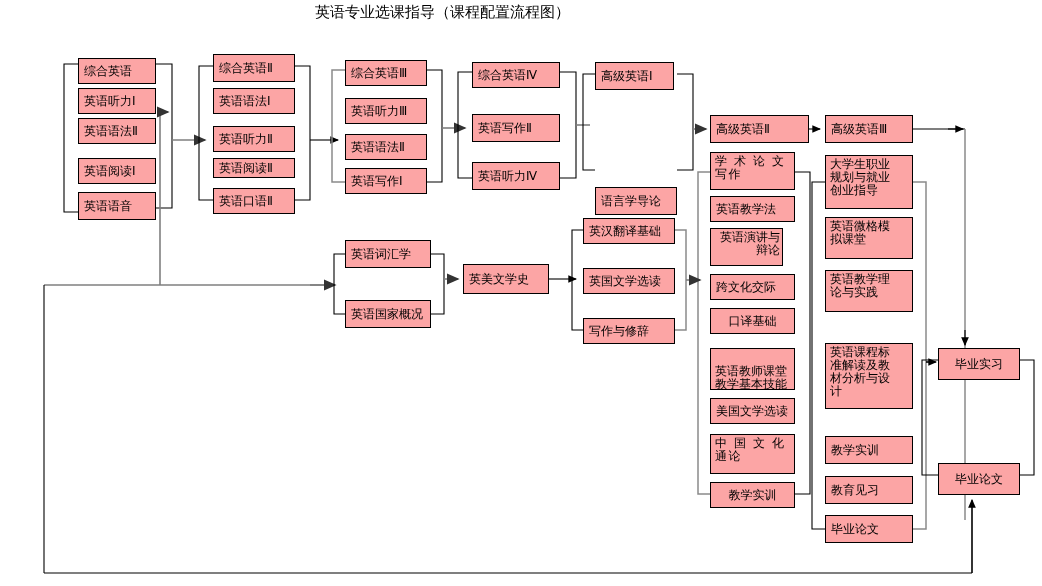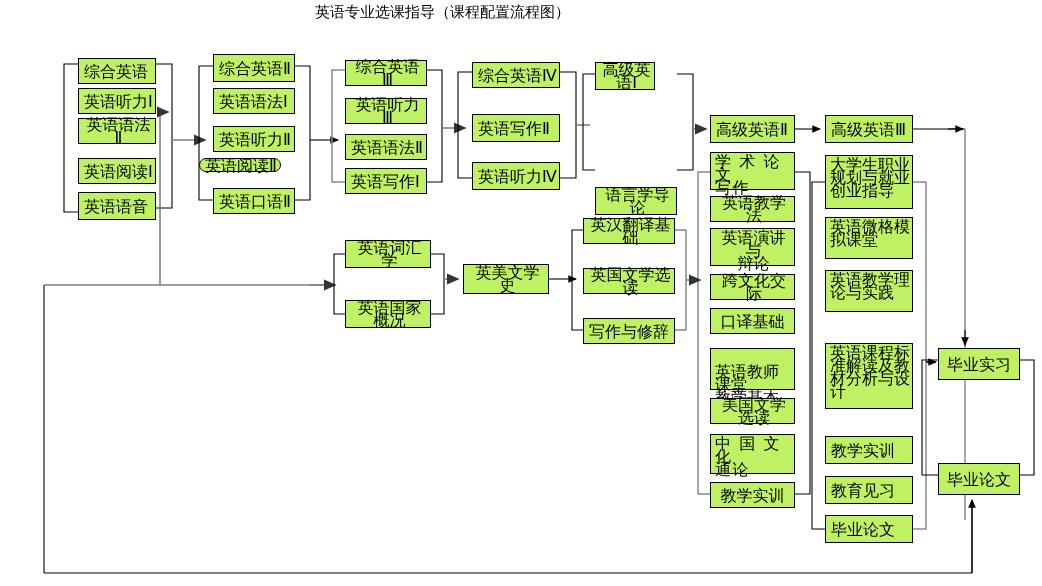--- a/index.html
+++ b/index.html
@@ -4,23 +4,23 @@
 <style>
   html,body{margin:0;padding:0;background:#ffffff;}
   body{font-family:"DejaVu Sans","Liberation Sans",sans-serif;}
   #canvas{position:relative;width:1042px;height:586px;background:#ffffff;overflow:hidden;}
   #title{
     position:absolute;left:315px;top:1px;width:420px;height:22px;
     font-size:15px;line-height:22px;color:#000;white-space:nowrap;
     font-family:"DejaVu Sans","Liberation Sans",sans-serif;
   }
   .node{
-    position:absolute;box-sizing:border-box;border:1px solid #000;background:#bef264;
+    position:absolute;box-sizing:border-box;border:1px solid #000;background:#fca5a5;
     display:flex;align-items:center;justify-content:center;text-align:center;
-    font-size:16px;line-height:13px;color:#000;padding:0 2px;
+    font-size:12px;line-height:13px;color:#000;padding:0 2px;
     font-family:"DejaVu Sans","Liberation Sans",sans-serif;
     z-index:3;
   }
   .node.lead{justify-content:flex-start;padding-left:5px;}
   .node.sp{letter-spacing:1.6px;}
   svg#wires{position:absolute;left:0;top:0;width:1042px;height:586px;z-index:1;}
   svg#wires line,svg#wires path{stroke:#000;stroke-width:1.1;fill:none;}
   svg#wires .grey{stroke:#7f7f7f;stroke-width:1.6;}
   svg#wires .grey2{stroke:#8a8a8a;stroke-width:1.5;}
 </style>
@@ -120,44 +120,44 @@
 
   <div id="nodes">
       <div class="node lead" style="left: 78px; top: 58px; width: 78px; height: 26px;">综合英语</div>
       <div class="node lead" style="left: 78px; top: 88px; width: 78px; height: 26px;">英语听力Ⅰ</div>
       <div class="node lead" style="left: 78px; top: 118px; width: 78px; height: 26px;">英语语法Ⅱ</div>
       <div class="node lead" style="left: 78px; top: 158px; width: 78px; height: 26px;">英语阅读Ⅰ</div>
       <div class="node lead" style="left: 78px; top: 192px; width: 78px; height: 28px;">英语语音</div>
       <div class="node lead" style="left: 213px; top: 54px; width: 82px; height: 28px;">综合英语Ⅱ</div>
       <div class="node lead" style="left: 213px; top: 88px; width: 82px; height: 26px;">英语语法Ⅰ</div>
       <div class="node lead" style="left: 213px; top: 126px; width: 82px; height: 26px;">英语听力Ⅱ</div>
-      <div class="node lead" style="left: 199px; top: 158px; width: 82px; height: 14px; border-radius: 12px;">英语阅读Ⅱ</div>
+      <div class="node lead" style="left: 213px; top: 158px; width: 82px; height: 20px;">英语阅读Ⅱ</div>
       <div class="node lead" style="left: 213px; top: 188px; width: 82px; height: 26px;">英语口语Ⅱ</div>
       <div class="node lead" style="left: 345px; top: 60px; width: 82px; height: 26px;">综合英语Ⅲ</div>
       <div class="node lead" style="left: 345px; top: 98px; width: 82px; height: 26px;">英语听力Ⅲ</div>
       <div class="node lead" style="left: 345px; top: 134px; width: 82px; height: 26px;">英语语法Ⅱ</div>
       <div class="node lead" style="left: 345px; top: 168px; width: 82px; height: 26px;">英语写作Ⅰ</div>
       <div class="node lead" style="left: 472px; top: 62px; width: 88px; height: 26px;">综合英语Ⅳ</div>
       <div class="node lead" style="left: 472px; top: 114px; width: 88px; height: 28px;">英语写作Ⅱ</div>
       <div class="node lead" style="left: 472px; top: 162px; width: 88px; height: 28px;">英语听力Ⅳ</div>
-      <div class="node lead" style="left: 595px; top: 62px; width: 60px; height: 28px;">高级英语Ⅰ</div>
+      <div class="node lead" style="left: 595px; top: 62px; width: 79px; height: 28px; text-align: right;">高级英语Ⅰ</div>
       <div class="node lead" style="left: 595px; top: 155px; width: 82px; height: 28px; margin-top: 32px;">语言学导论</div>
       <div class="node lead" style="left: 345px; top: 240px; width: 86px; height: 28px;">英语词汇学</div>
       <div class="node lead" style="left: 345px; top: 300px; width: 86px; height: 28px;">英语国家概况</div>
       <div class="node lead" style="left: 463px; top: 264px; width: 86px; height: 30px;">英美文学史</div>
       <div class="node lead" style="left: 583px; top: 218px; width: 92px; height: 26px;">英汉翻译基础</div>
       <div class="node lead" style="left: 583px; top: 268px; width: 92px; height: 26px;">英国文学选读</div>
       <div class="node lead" style="left: 583px; top: 318px; width: 92px; height: 26px;">写作与修辞</div>
-      <div class="node lead" style="left: 710px; top: 115px; width: 85px; height: 28px;">高级英语Ⅱ</div>
+      <div class="node lead" style="left: 710px; top: 115px; width: 99px; height: 28px;">高级英语Ⅱ</div>
       <div class="node lead sp" style="left: 710px; top: 152px; width: 85px; height: 38px; display: block; padding: 2px 2px 0px 4px; text-align: left;">
         <div>学 术 论 文</div>
         <div>写作</div>
       </div>
       <div class="node lead" style="left: 710px; top: 196px; width: 85px; height: 26px;">英语教学法</div>
-      <div class="node lead" style="left: 710px; top: 228px; width: 85px; height: 38px; display: block; padding: 2px 2px 0px 4px; text-align: center;">
+      <div class="node lead" style="left: 710px; top: 228px; width: 73px; height: 38px; display: block; padding: 2px 2px 0px 4px; text-align: right;">
         <div>英语演讲与</div>
         <div>辩论</div>
       </div>
       <div class="node lead" style="left: 710px; top: 274px; width: 85px; height: 26px;">跨文化交际</div>
       <div class="node" style="left: 710px; top: 308px; width: 85px; height: 26px;">口译基础</div>
       <div class="node lead" style="left: 710px; top: 348px; width: 85px; height: 42px; display: block; padding: 16px 2px 0px 4px; text-align: left;">
         <div>英语教师课堂</div>
         <div>教学基本技能</div>
       </div>
       <div class="node lead" style="left: 710px; top: 398px; width: 85px; height: 26px;">美国文学选读</div>

